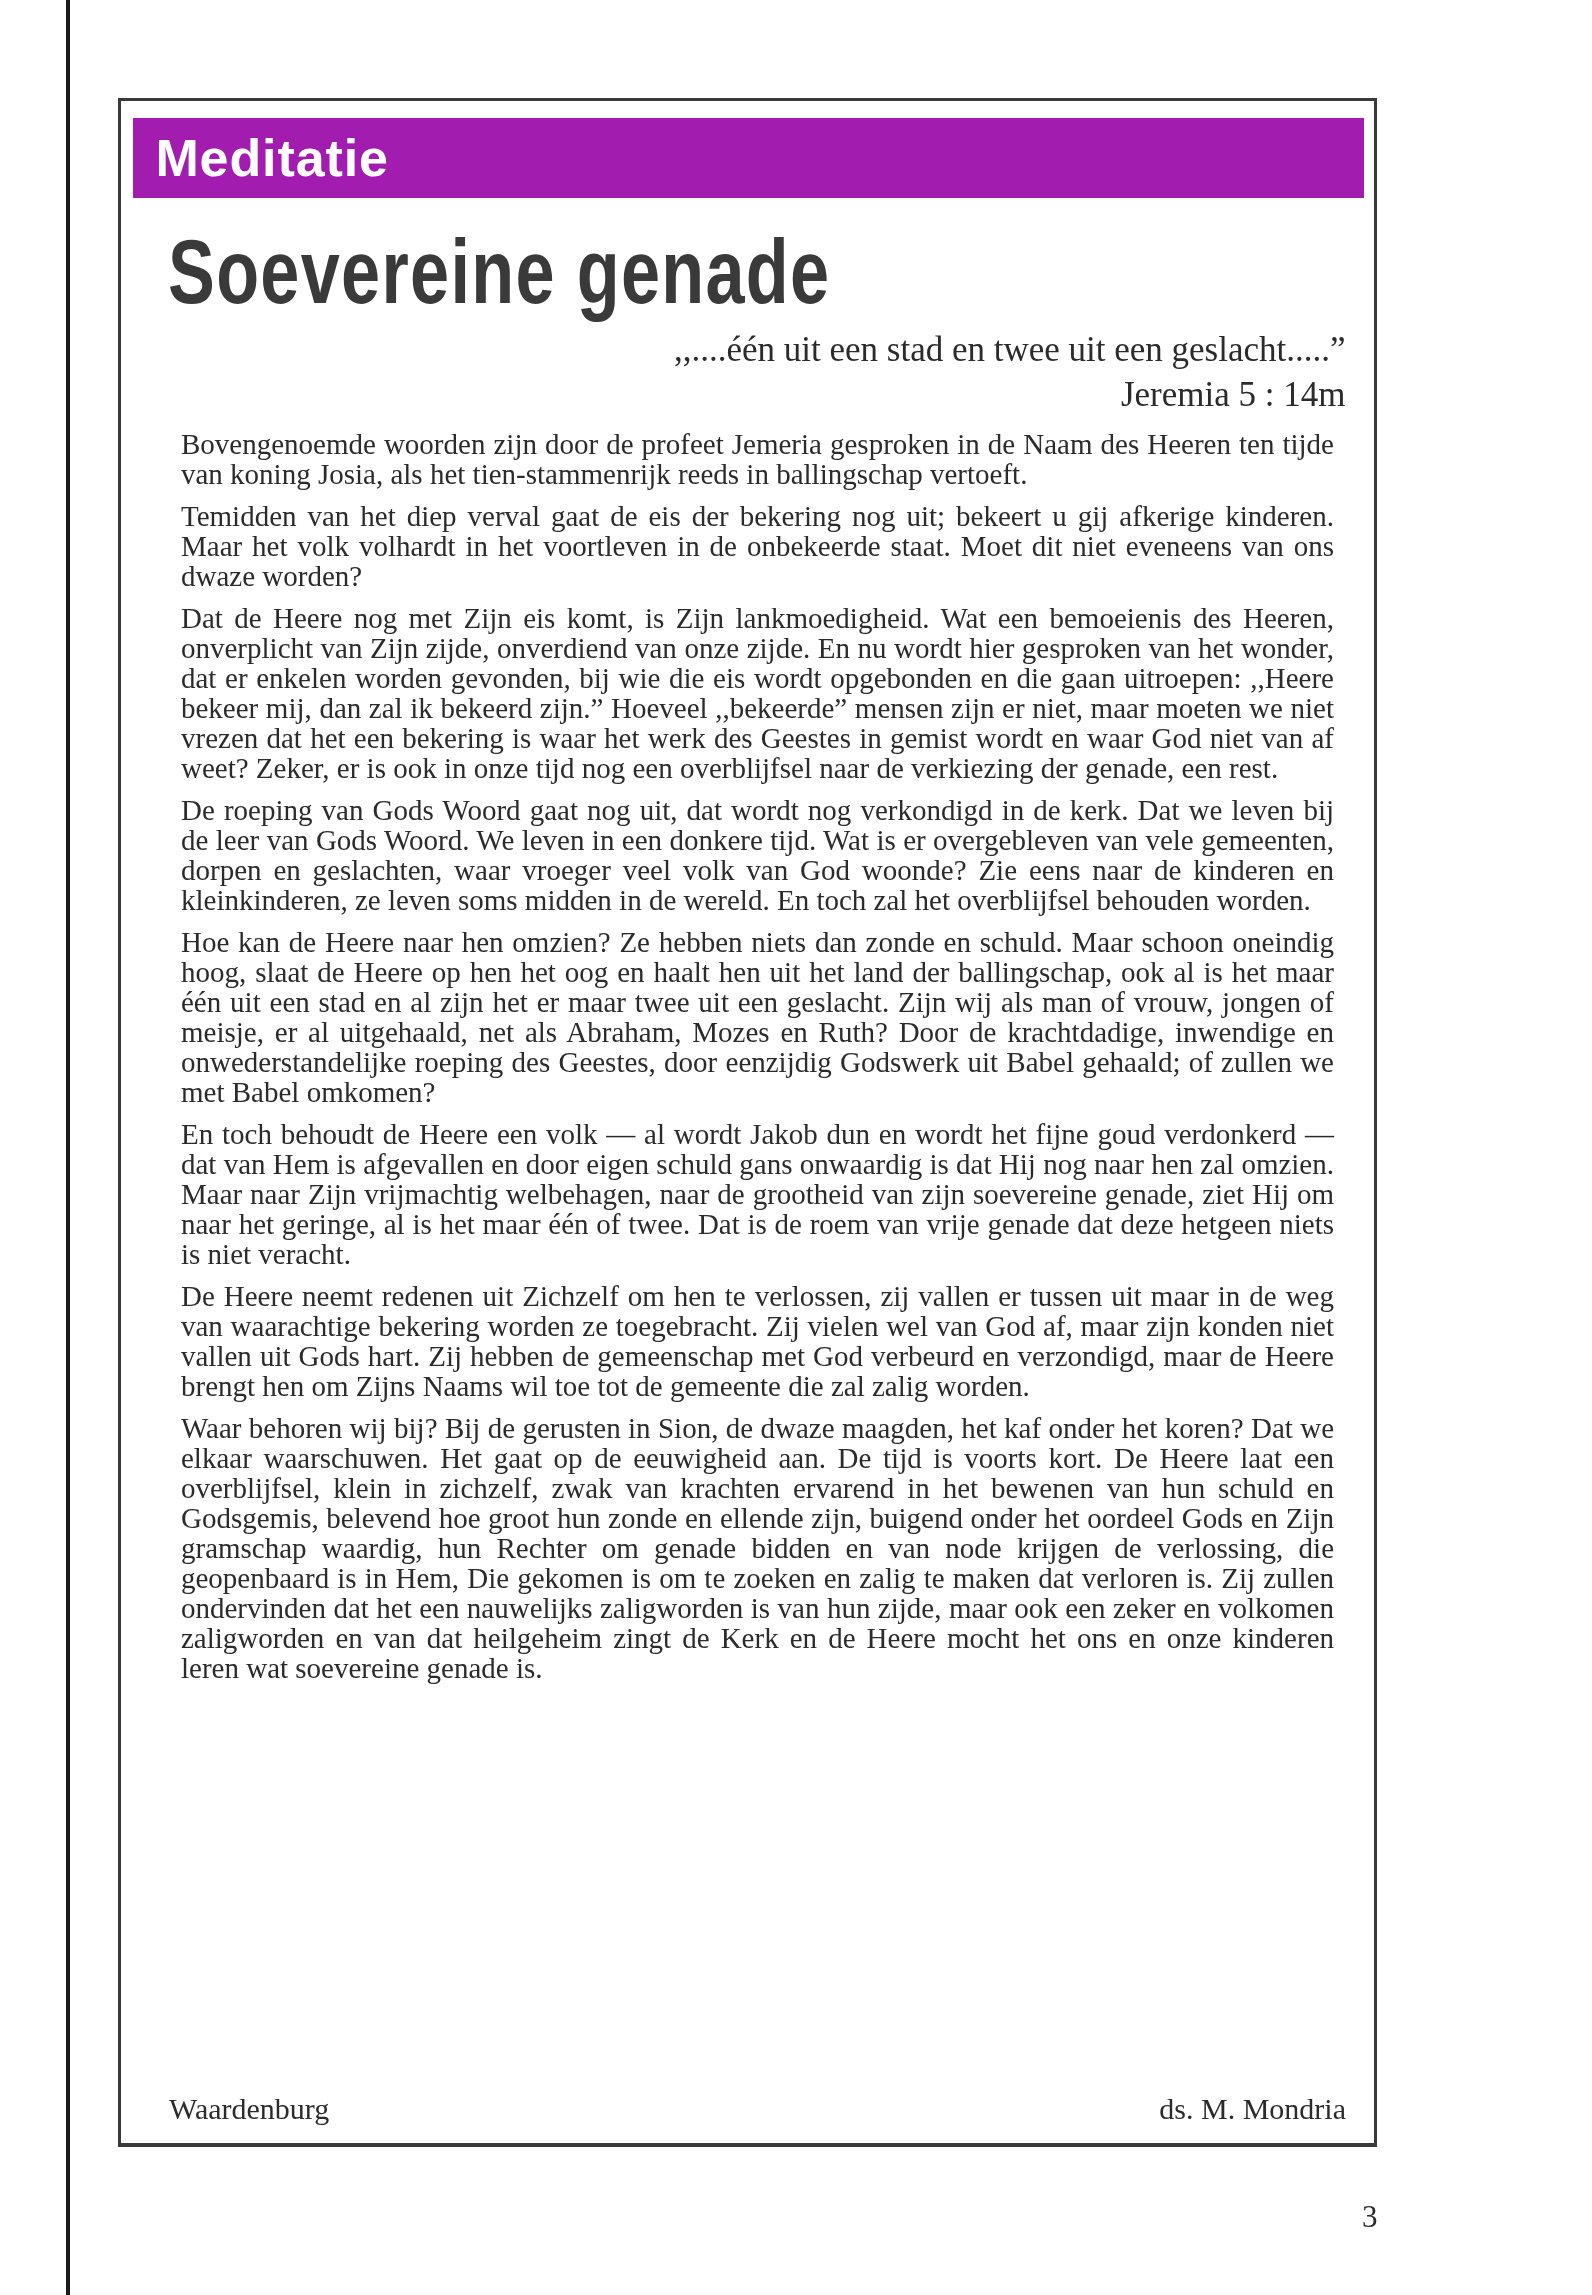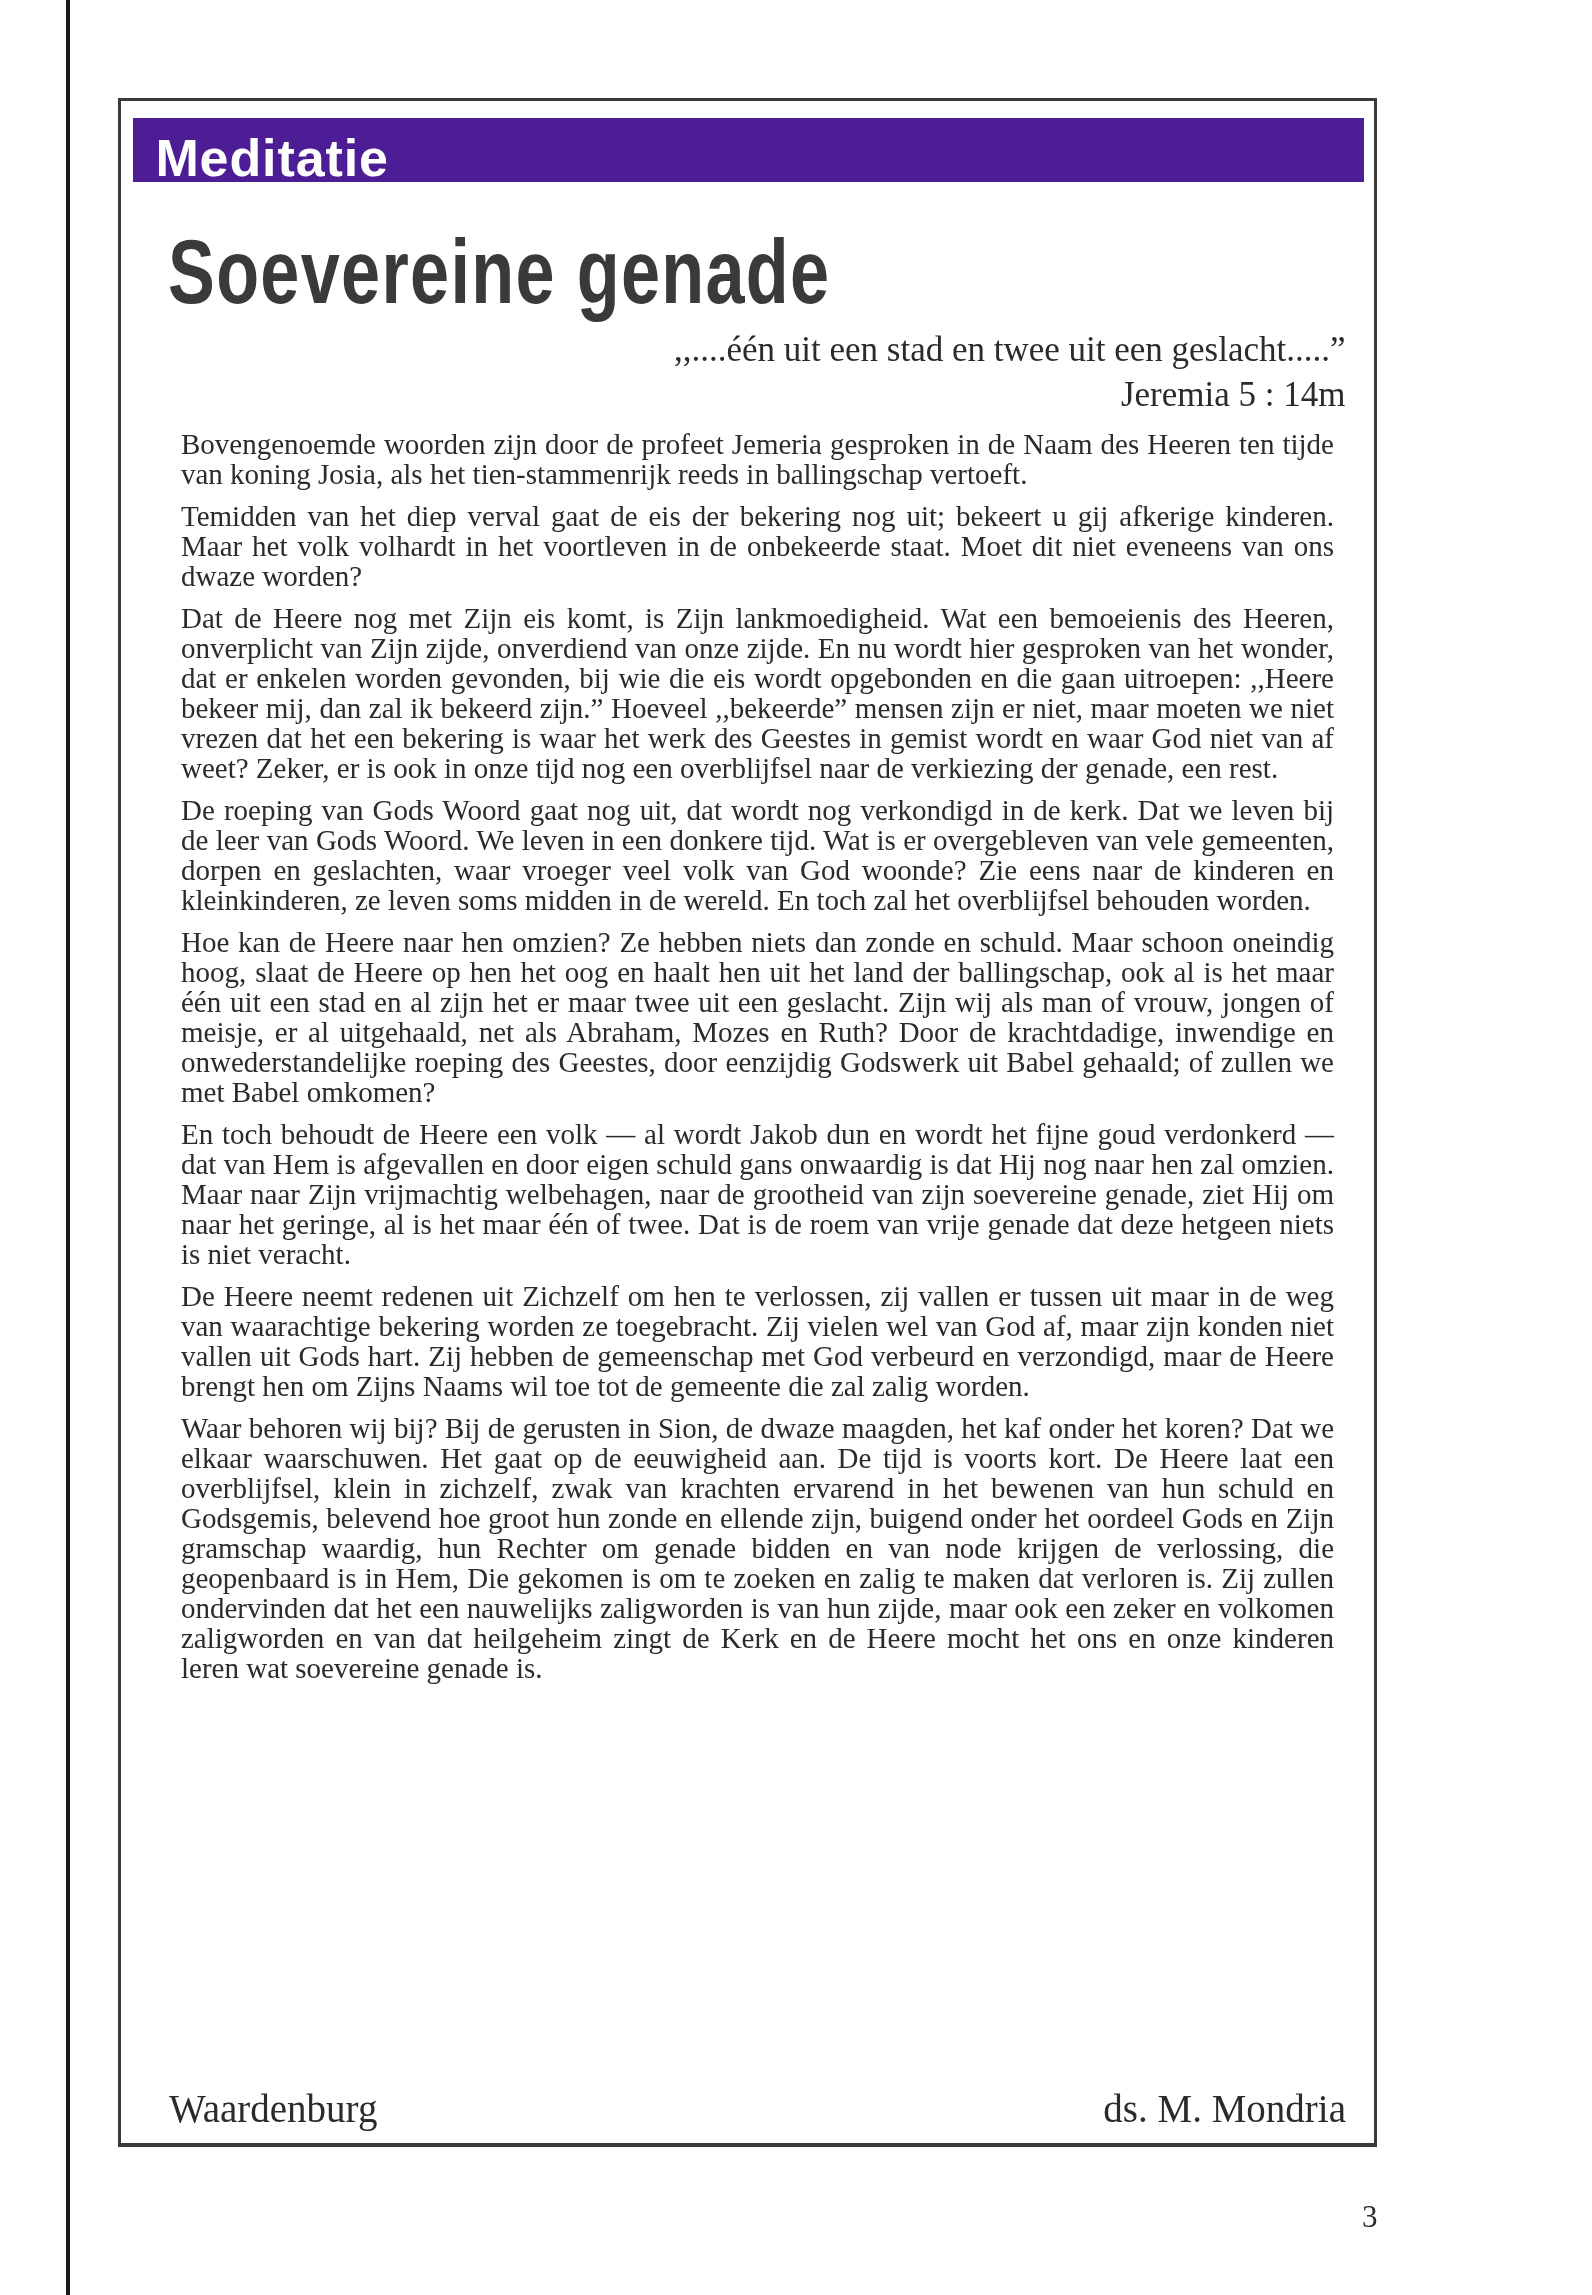--- a/index.html
+++ b/index.html
@@ -30,22 +30,22 @@
       height: 2042px;
       border: 3.5px solid #3a3a3a;
       border-top-width: 3.5px;
       border-bottom-width: 4.3px;
     }
     .banner {
       position: absolute;
       left: 12px;
       top: 17.3px;
       width: 1231px;
-      height: 64px;
-      background: #4c1d95;
+      height: 80px;
+      background: #a21caf;
     }
     .banner-label {
       position: absolute;
       left: 22.4px;
       top: 3.5px;
       font-family: "Liberation Sans", sans-serif;
       font-weight: bold;
       font-size: 52px;
       line-height: 72px;
       color: #ffffff;
@@ -90,21 +90,21 @@
       margin: 12px;
       padding: 0;
     }
     .signature {
       position: absolute;
       left: 48px;
       top: 1990px;
       width: 1177px;
       height: 35px;
       font-family: "Liberation Serif", serif;
-      font-size: 39px;
+      font-size: 30px;
       line-height: 35px;
       color: #2b2b2b;
     }
     .signature .place {
       position: absolute;
       left: 0;
       top: 0;
     }
     .signature .author {
       position: absolute;

